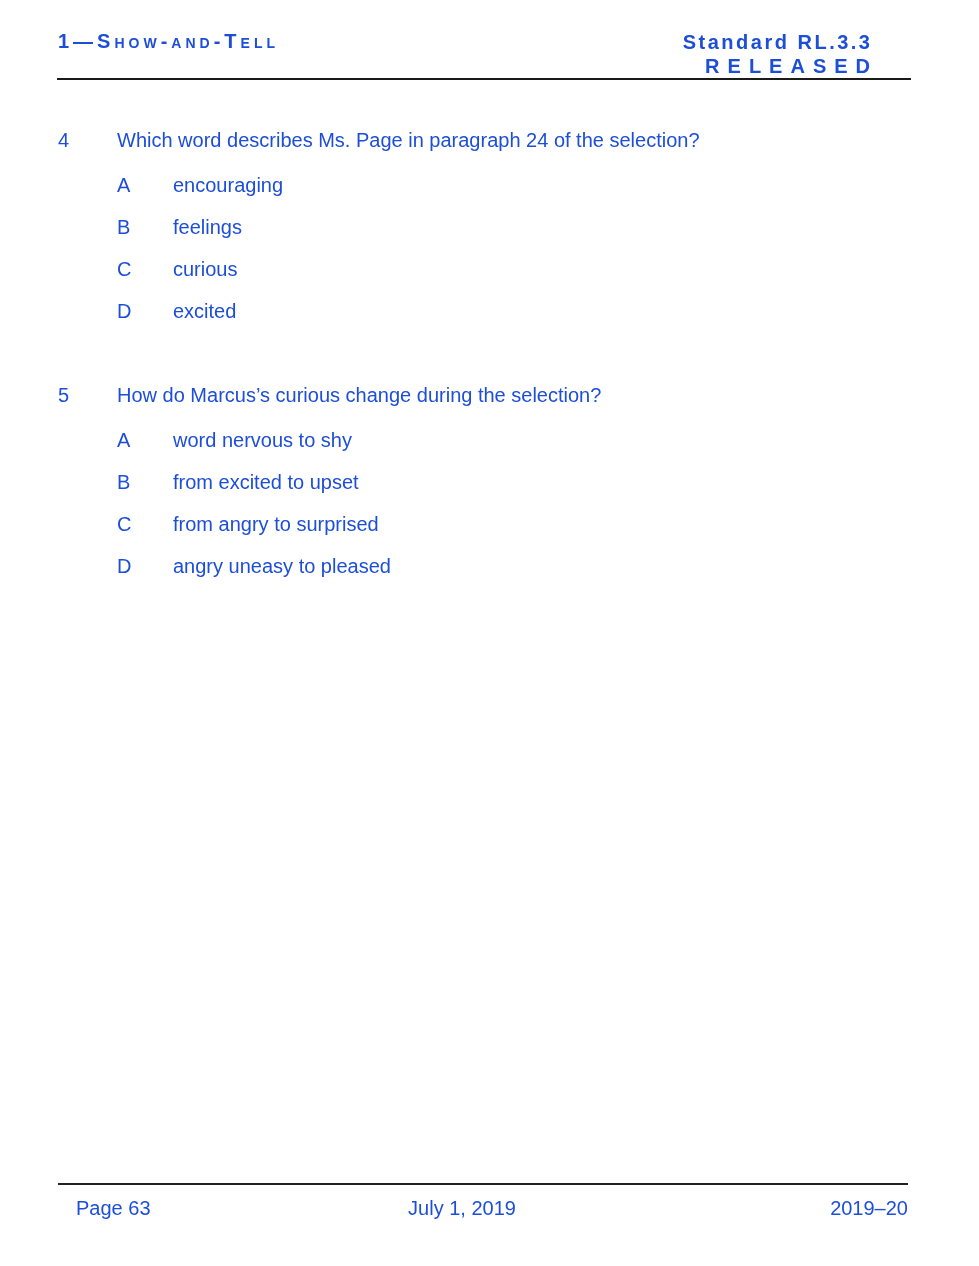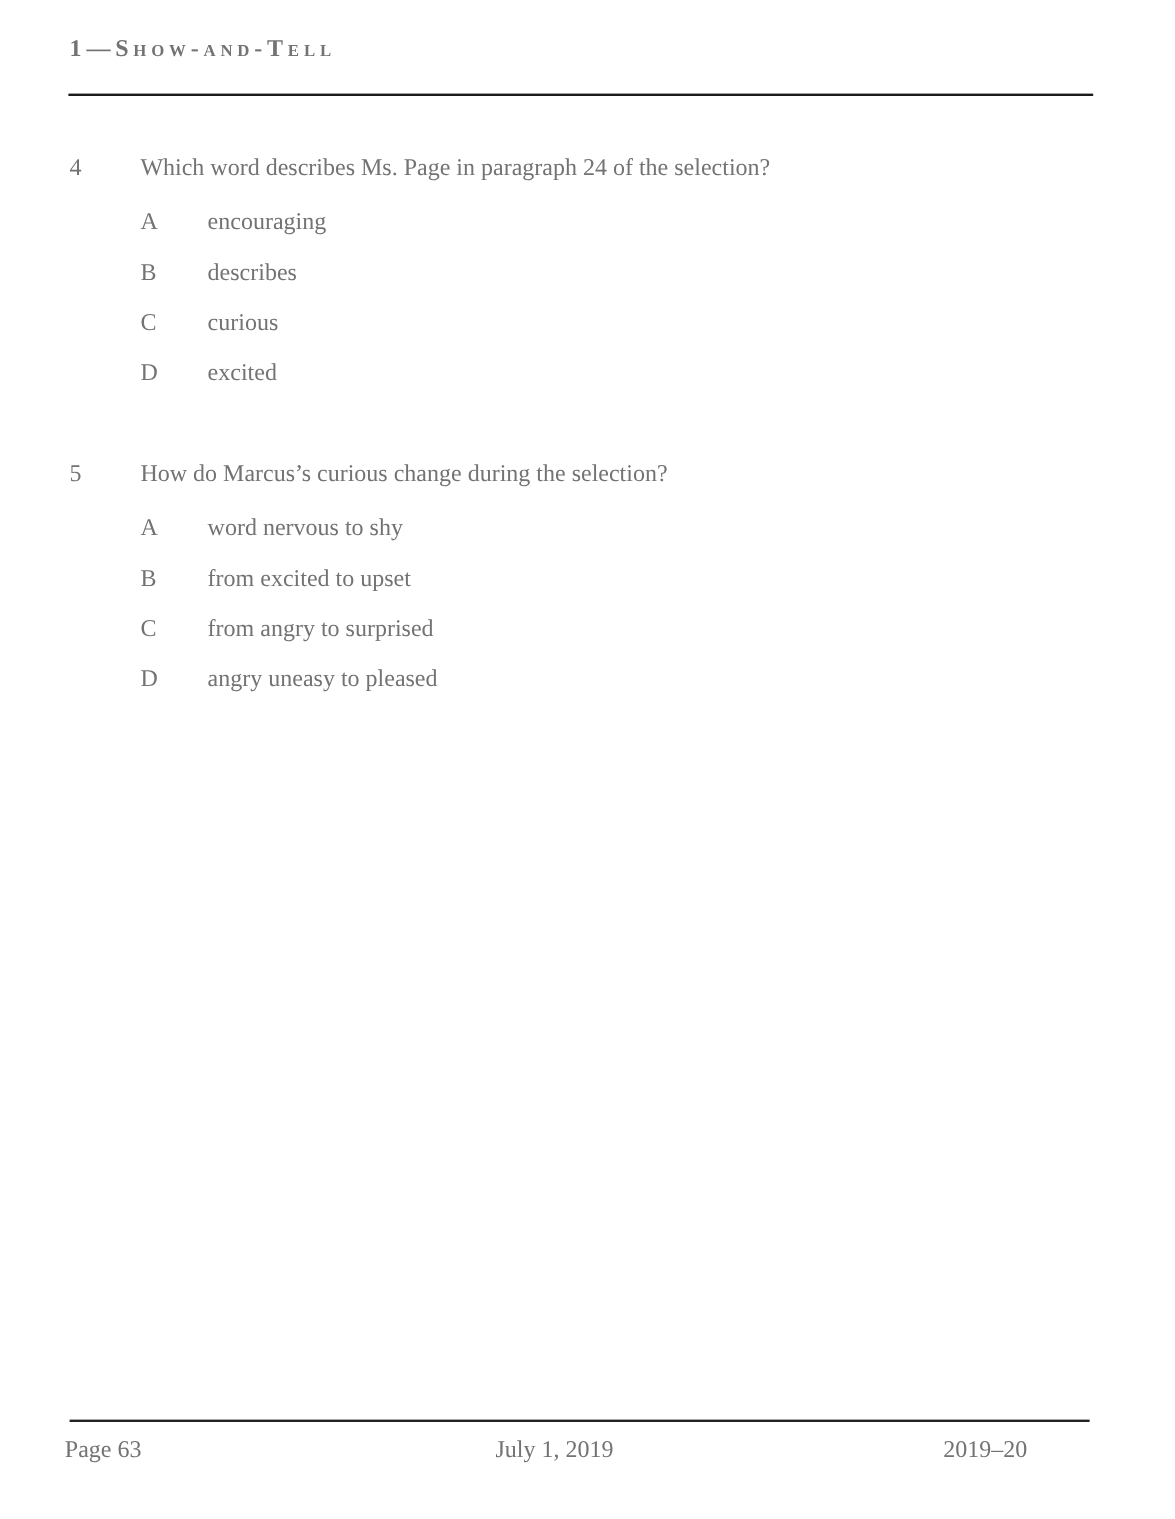--- a/index.html
+++ b/index.html
@@ -5,22 +5,22 @@
   html, body {
     margin: 0;
     padding: 0;
     background: #ffffff;
   }
   .page {
     position: relative;
     width: 911px;
     height: 1266px;
     background: #ffffff;
-    color: #737373;
-    font-family: Liberation Serif, serif;
+    color: #1d4ed8;
+    font-family: Liberation Sans, sans-serif;
     overflow: hidden;
   }
 
   
   .header-left {
     position: absolute;
     left: 58px;
     top: 30px;
     font-size: 20px;
     font-weight: bold;
@@ -108,54 +108,58 @@
     height: 1.5px;
     background: #222222;
   }
   .footer-text {
     position: absolute;
     top: 1197px;
     font-size: 20px;
     line-height: 22px;
     white-space: nowrap;
   }
-  .footer-left { left: 54px; }
+  .footer-left { left: 76px; }
   .footer-center {
     left: 462px;
     transform: translateX(-50%);
     text-align: center;
   }
   .footer-right {
-    left: 856px;
+    left: 908px;
     transform: translateX(-100%);
   }
 </style>
 </head>
 <body>
 
 <div class="page">
 
   <div class="header-left">1—Show-and-Tell</div>
 
+  <div class="header-right">
+    <div class="standard-line">Standard RL.3.3</div>
+    <div class="released-line">RELEASED</div>
+  </div>
 
   <div class="header-rule"></div>
 
   <section class="question q4">
     <div class="q-row">
       <div class="q-num">4</div>
       <div class="q-text">Which word describes Ms. Page in paragraph 24 of the selection?</div>
     </div>
     <div class="opts">
       <div class="opt">
         <div class="opt-letter">A</div>
         <div class="opt-text">encouraging</div>
       </div>
       <div class="opt">
         <div class="opt-letter">B</div>
-        <div class="opt-text">describes</div>
+        <div class="opt-text">feelings</div>
       </div>
       <div class="opt">
         <div class="opt-letter">C</div>
         <div class="opt-text">curious</div>
       </div>
       <div class="opt">
         <div class="opt-letter">D</div>
         <div class="opt-text">excited</div>
       </div>
     </div>

